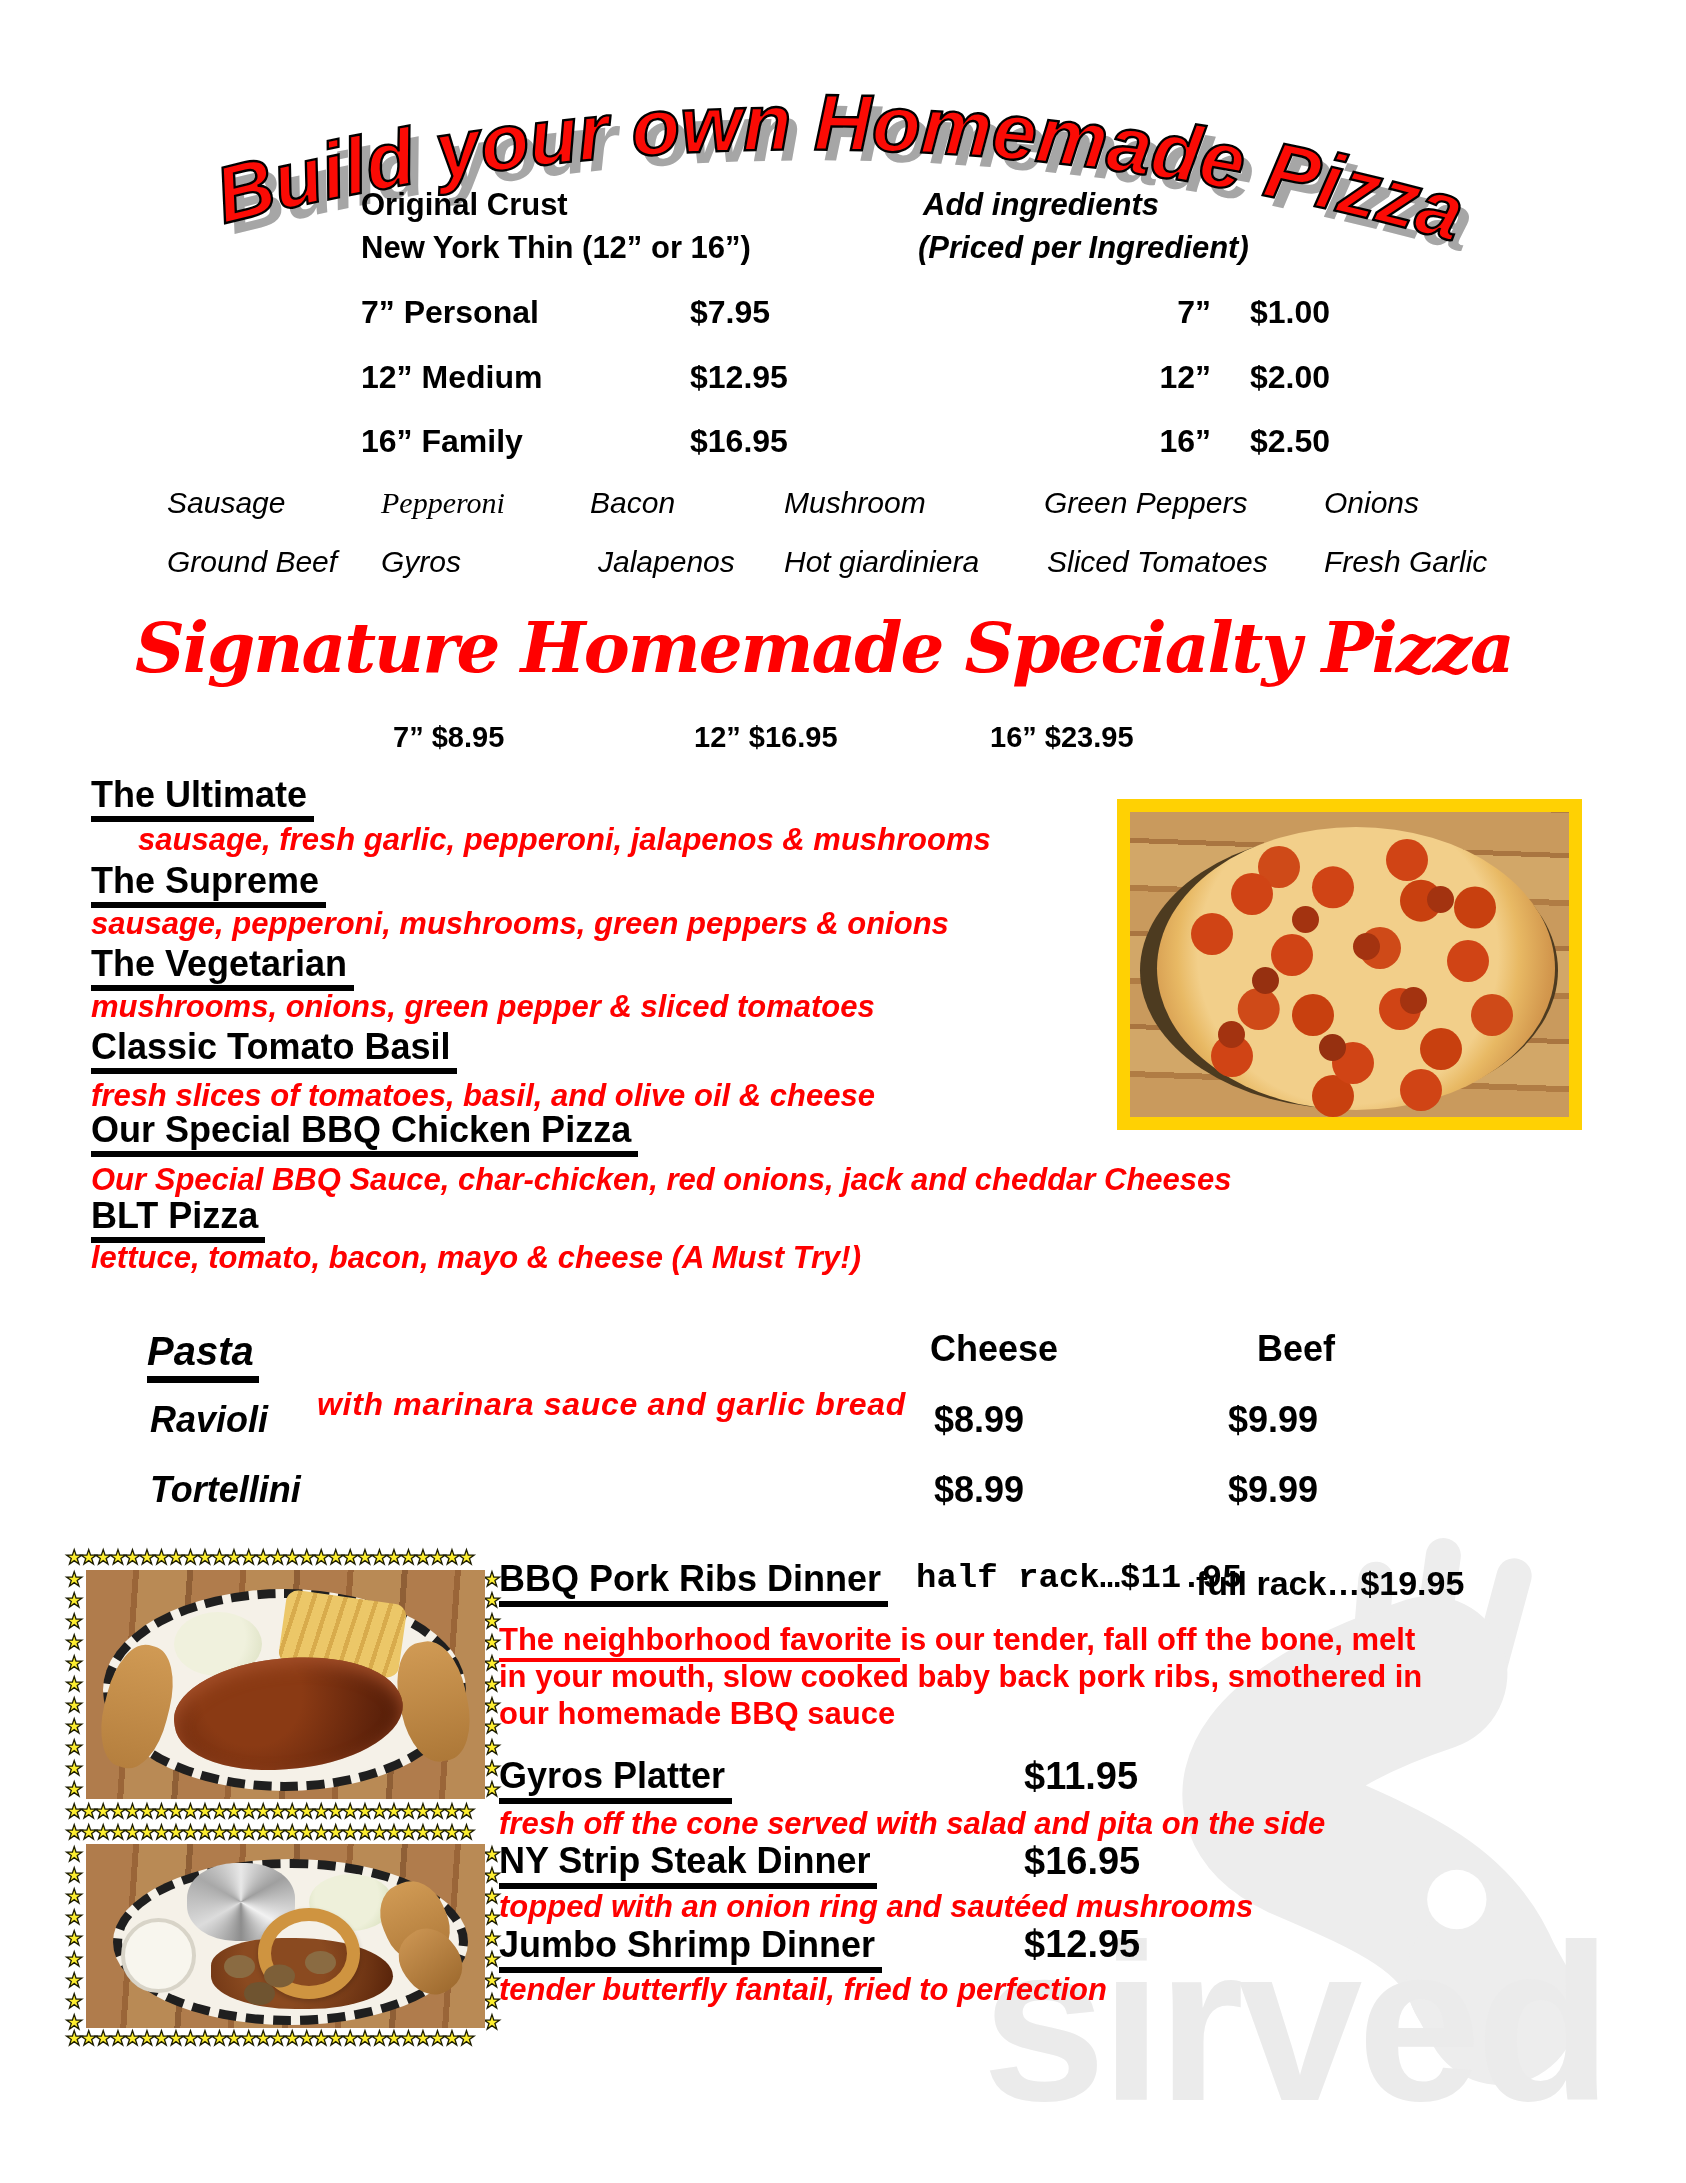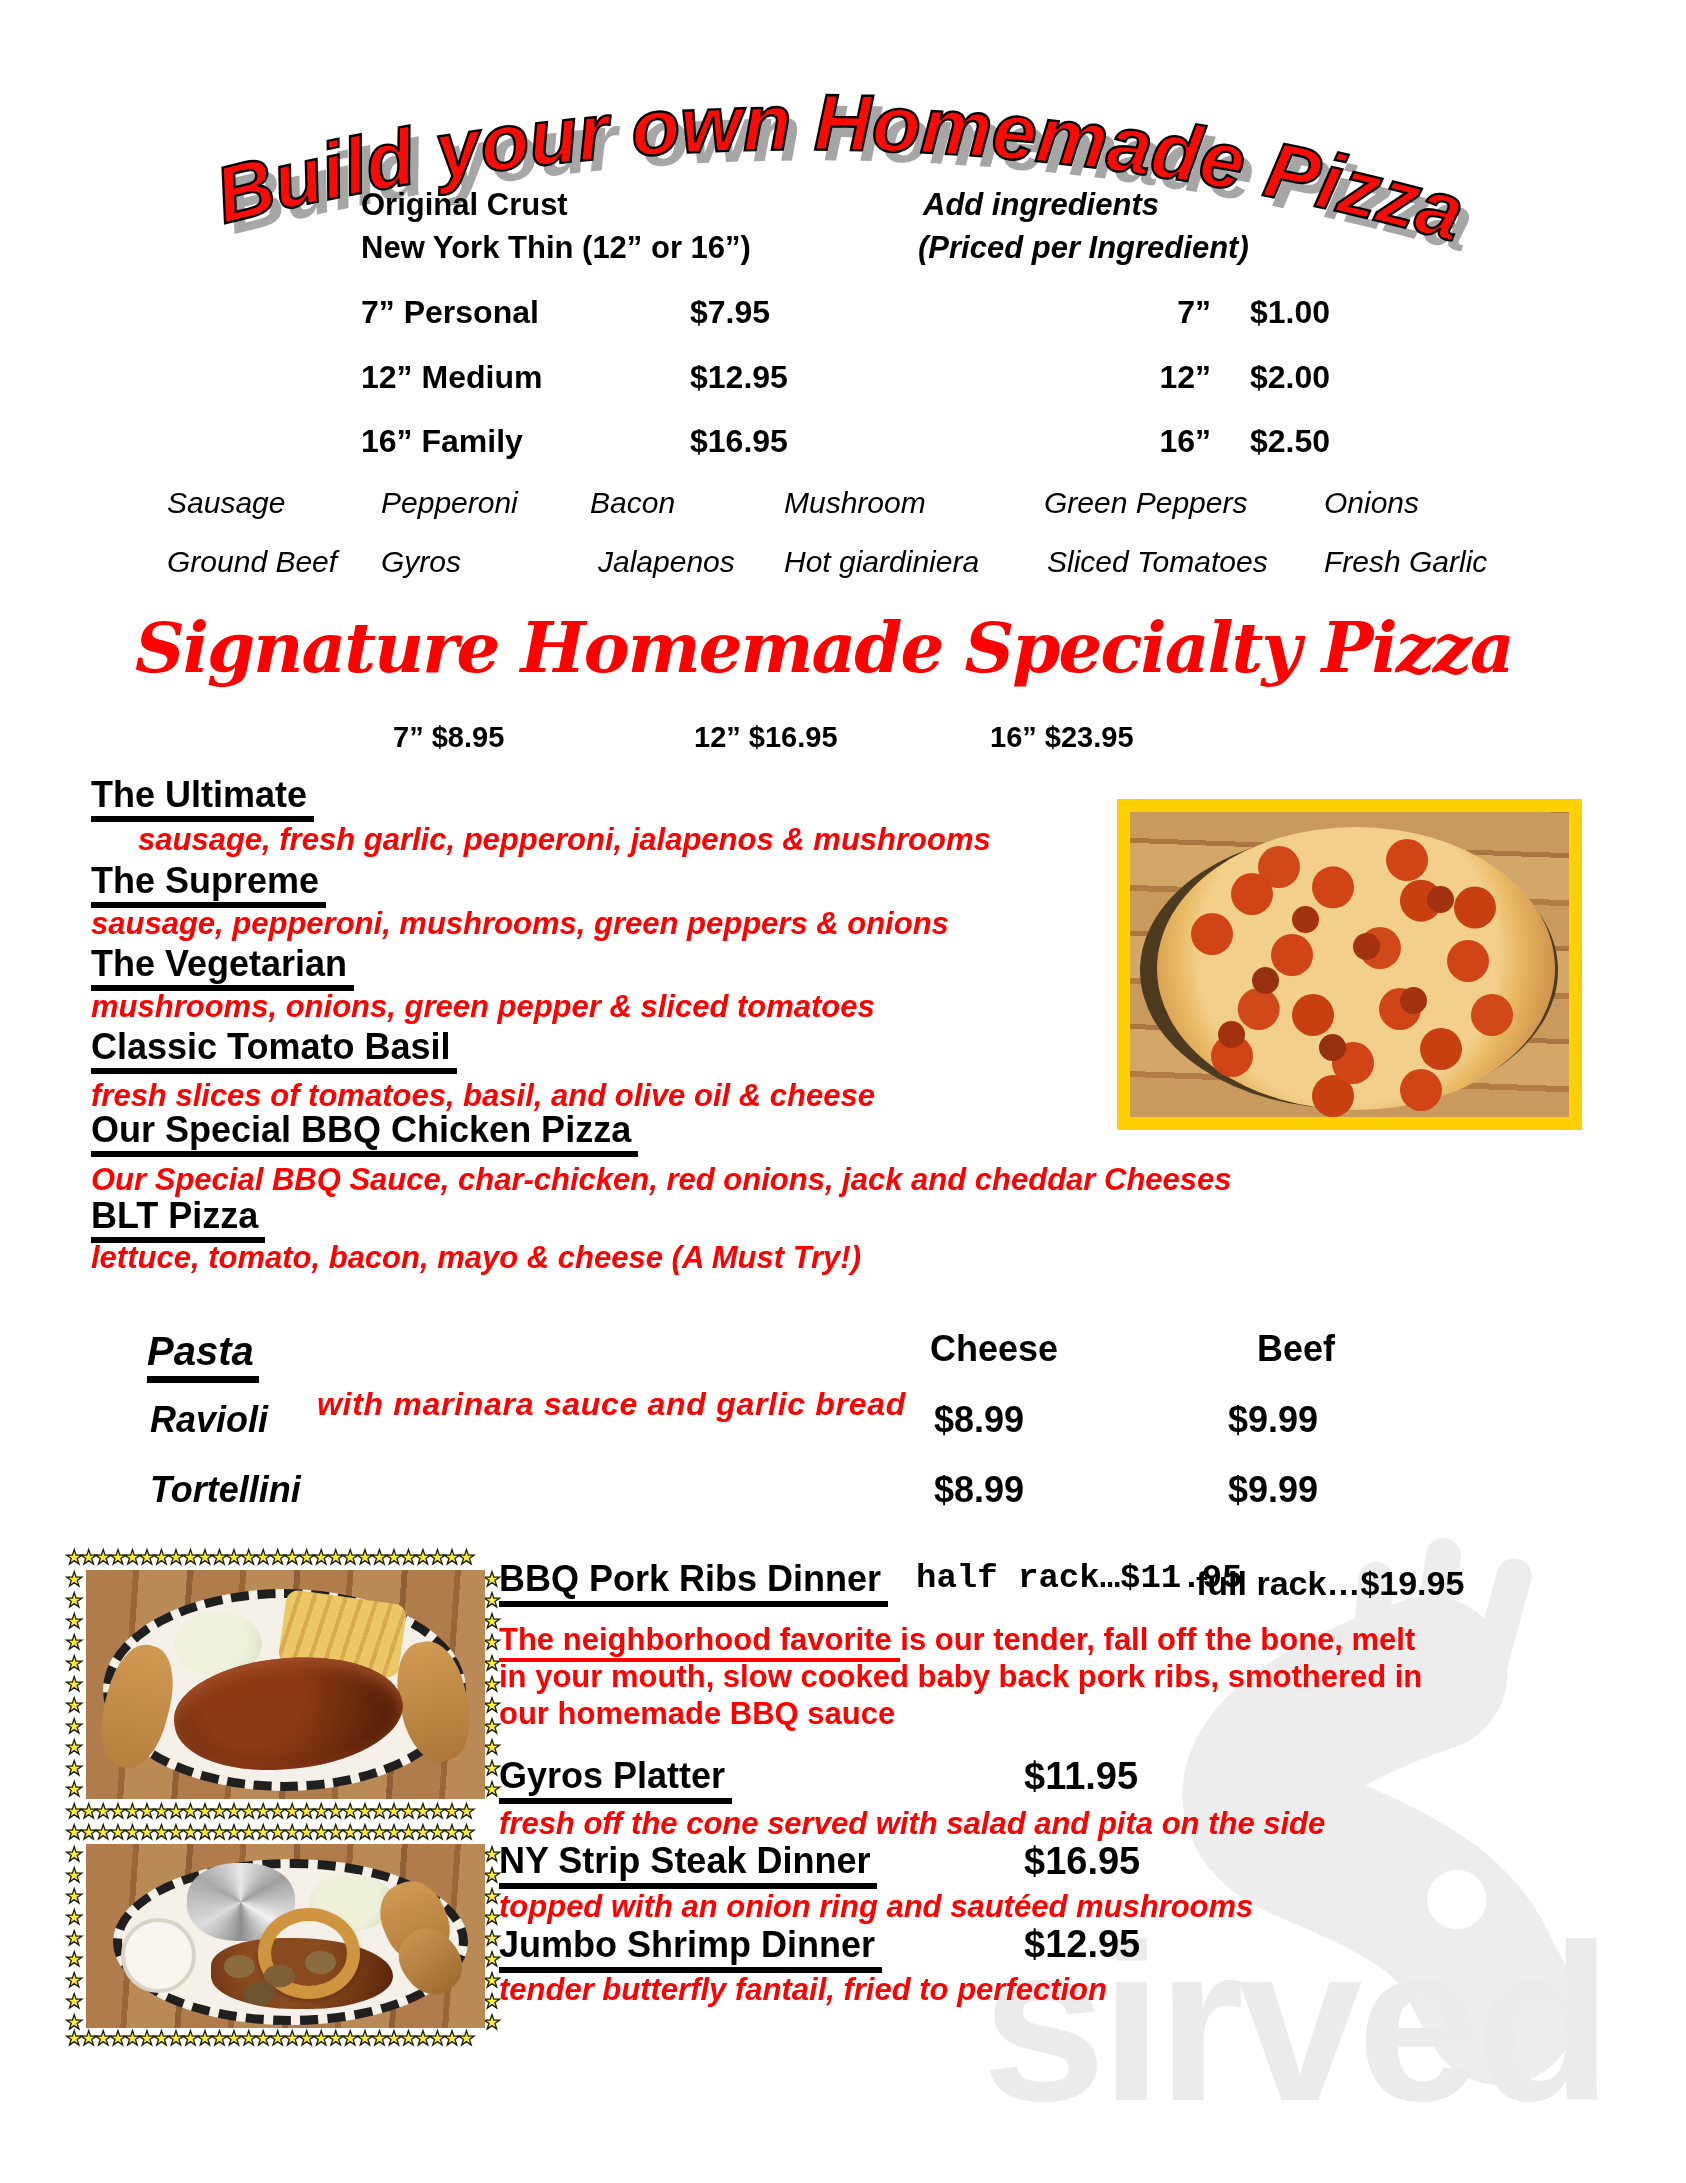--- a/index.html
+++ b/index.html
@@ -101,21 +101,21 @@
   <div class="abs rowtxt" style="left:690px;top:360px;">$12.95</div>
   <div class="abs rowtxt" style="left:1123px;top:360px;width:88px;text-align:right;">12”</div>
   <div class="abs rowtxt" style="left:1250px;top:360px;">$2.00</div>
 
   <div class="abs rowtxt" style="left:361px;top:424px;">16” Family</div>
   <div class="abs rowtxt" style="left:690px;top:424px;">$16.95</div>
   <div class="abs rowtxt" style="left:1123px;top:424px;width:88px;text-align:right;">16”</div>
   <div class="abs rowtxt" style="left:1250px;top:424px;">$2.50</div>
 
   <div class="abs topping" style="left:167px;top:487px;">Sausage</div>
-  <div class="abs topping" style="left:381px;top:487px;">Pepperoni</div>
+  <div class="abs topping" style="left:381px;top:487px;font-family:Liberation Serif, serif;">Pepperoni</div>
   <div class="abs topping" style="left:590px;top:487px;">Bacon</div>
   <div class="abs topping" style="left:784px;top:487px;">Mushroom</div>
   <div class="abs topping" style="left:1044px;top:487px;">Green Peppers</div>
   <div class="abs topping" style="left:1324px;top:487px;">Onions</div>
 
   <div class="abs topping" style="left:167px;top:546px;">Ground Beef</div>
   <div class="abs topping" style="left:381px;top:546px;">Gyros</div>
   <div class="abs topping" style="left:598px;top:546px;">Jalapenos</div>
   <div class="abs topping" style="left:784px;top:546px;">Hot giardiniera</div>
   <div class="abs topping" style="left:1047px;top:546px;">Sliced Tomatoes</div>

